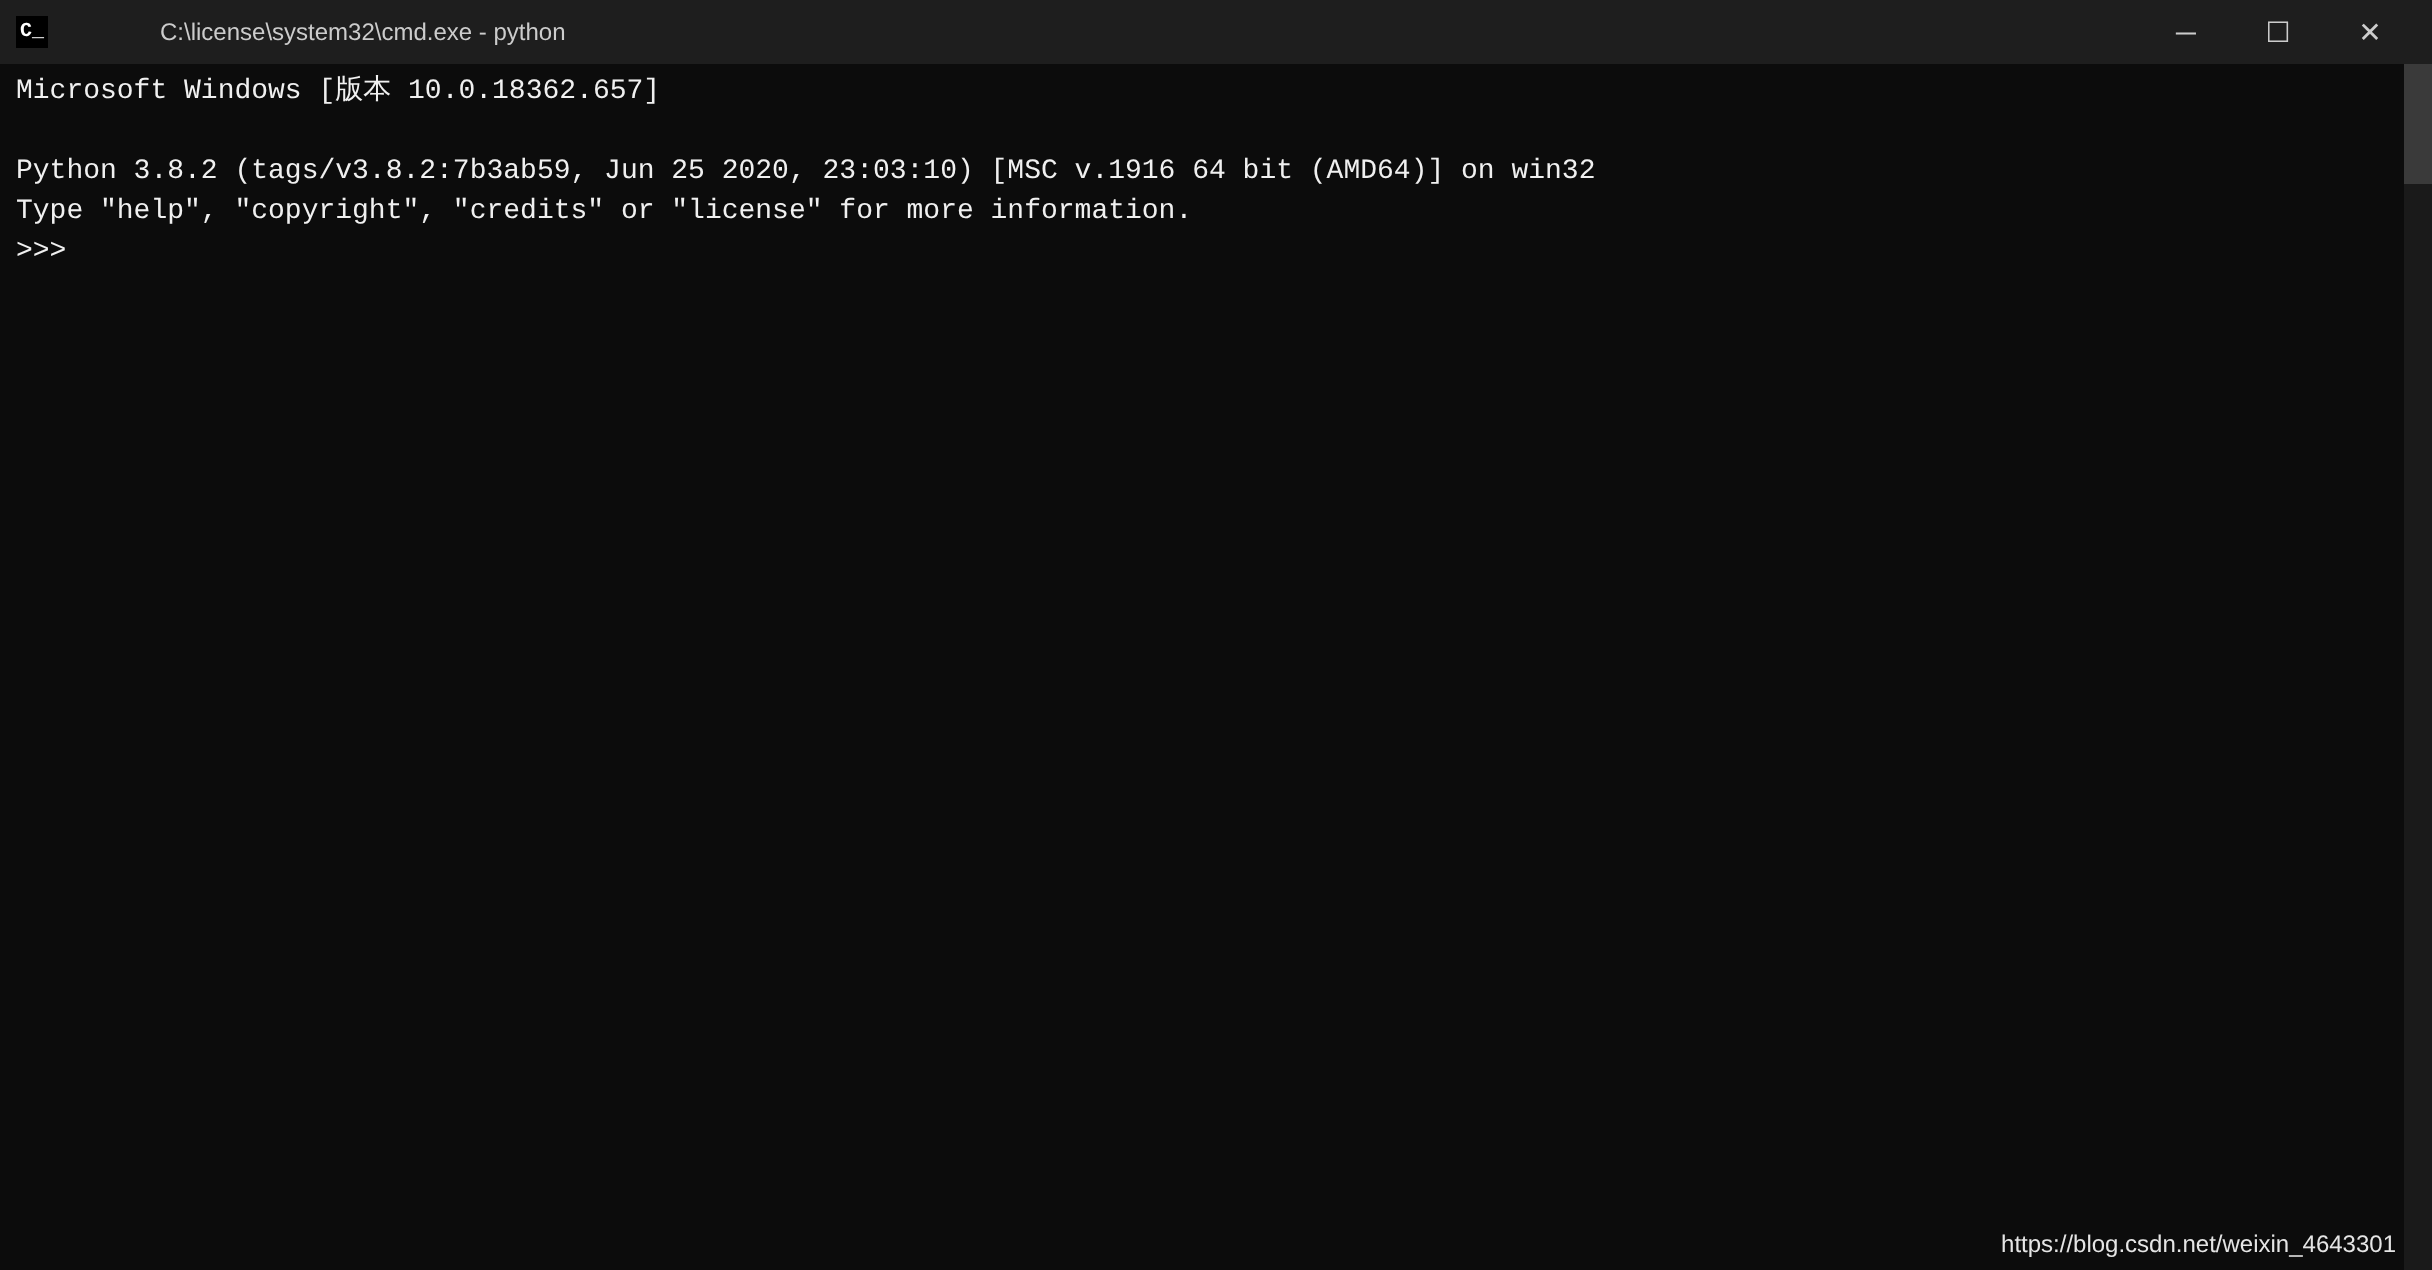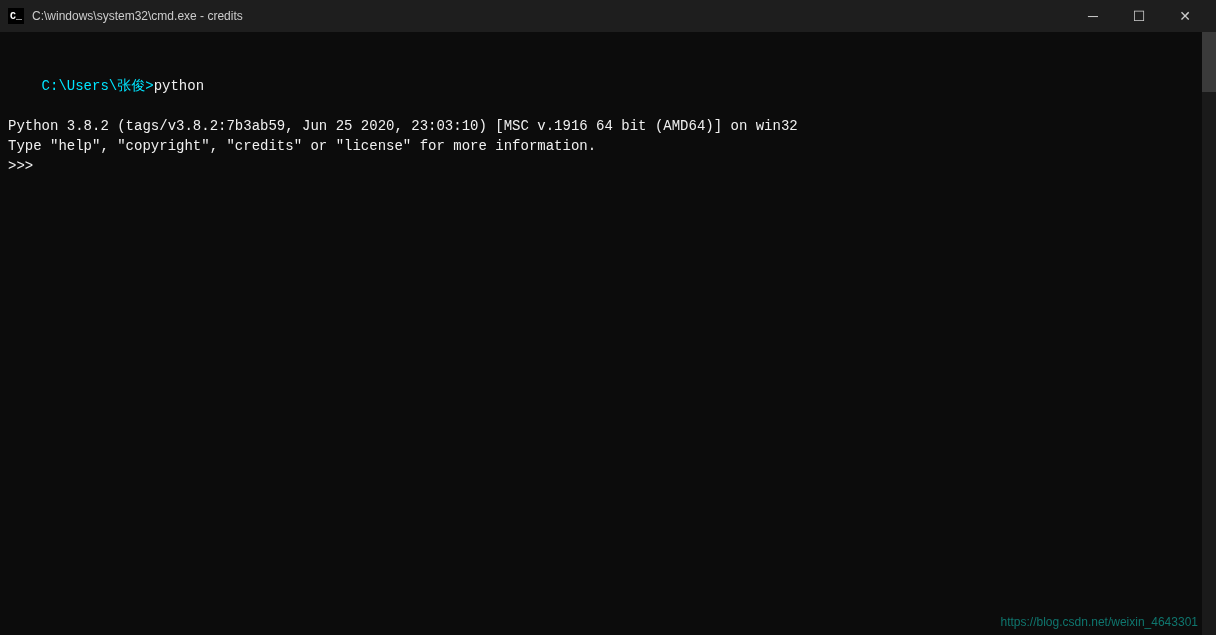--- a/index.html
+++ b/index.html
@@ -13,20 +13,21 @@
 
     
     .titlebar {
       width: 100%;
       height: 32px;
       background: #1e1e1e;
       display: flex;
       align-items: center;
       padding: 0 8px;
       user-select: none;
+      gap: 48px;
     }
     .titlebar-icon {
       width: 16px;
       height: 16px;
       margin-right: 8px;
       display: flex;
       align-items: center;
       justify-content: center;
     }
     .titlebar-title {
@@ -85,21 +86,21 @@
       line-height: 20px;
       white-space: pre;
       color: #c0c0c0;
     }
     .line-white { color: #f0f0f0; }
 
     .watermark {
       position: absolute;
       bottom: 6px;
       right: 18px;
-      color: #0f766e;
+      color: #e5e5e5;
       font-size: 12px;
       font-family: 'Segoe UI', Arial, sans-serif;
     }
 
     
     .cmd-icon {
       width: 16px;
       height: 16px;
       background: #000;
       color: #fff;
@@ -111,34 +112,32 @@
       font-weight: bold;
     }
   </style>
 </head>
 <body>
 
 <div class="titlebar">
   <div class="titlebar-icon">
     <div class="cmd-icon">C_</div>
   </div>
-  <span class="titlebar-title">C:\windows\system32\cmd.exe - credits</span>
+  <span class="titlebar-title">C:\license\system32\cmd.exe - python</span>
   <div class="titlebar-controls">
     <button class="titlebar-btn">─</button>
     <button class="titlebar-btn">☐</button>
     <button class="titlebar-btn close">✕</button>
   </div>
 </div>
 
 <div class="terminal">
 
+  <div class="line line-white">Microsoft Windows [版本 10.0.18362.657]</div>
   <div class="line">&nbsp;</div>
-  <div class="line">
-    <span style="color:#00e5ff;">C:\Users\张俊&gt;</span><span style="color:#f0f0f0;">python</span>
-  </div>
   <div class="line line-white">Python 3.8.2 (tags/v3.8.2:7b3ab59, Jun 25 2020, 23:03:10) [MSC v.1916 64 bit (AMD64)] on win32</div>
   <div class="line line-white">Type "help", "copyright", "credits" or "license" for more information.</div>
   <div class="line line-white">&gt;&gt;&gt; </div>
 
   <div class="scrollbar">
     <div class="scrollbar-thumb"></div>
   </div>
 
   <div class="watermark">https://blog.csdn.net/weixin_4643301</div>
 </div>

